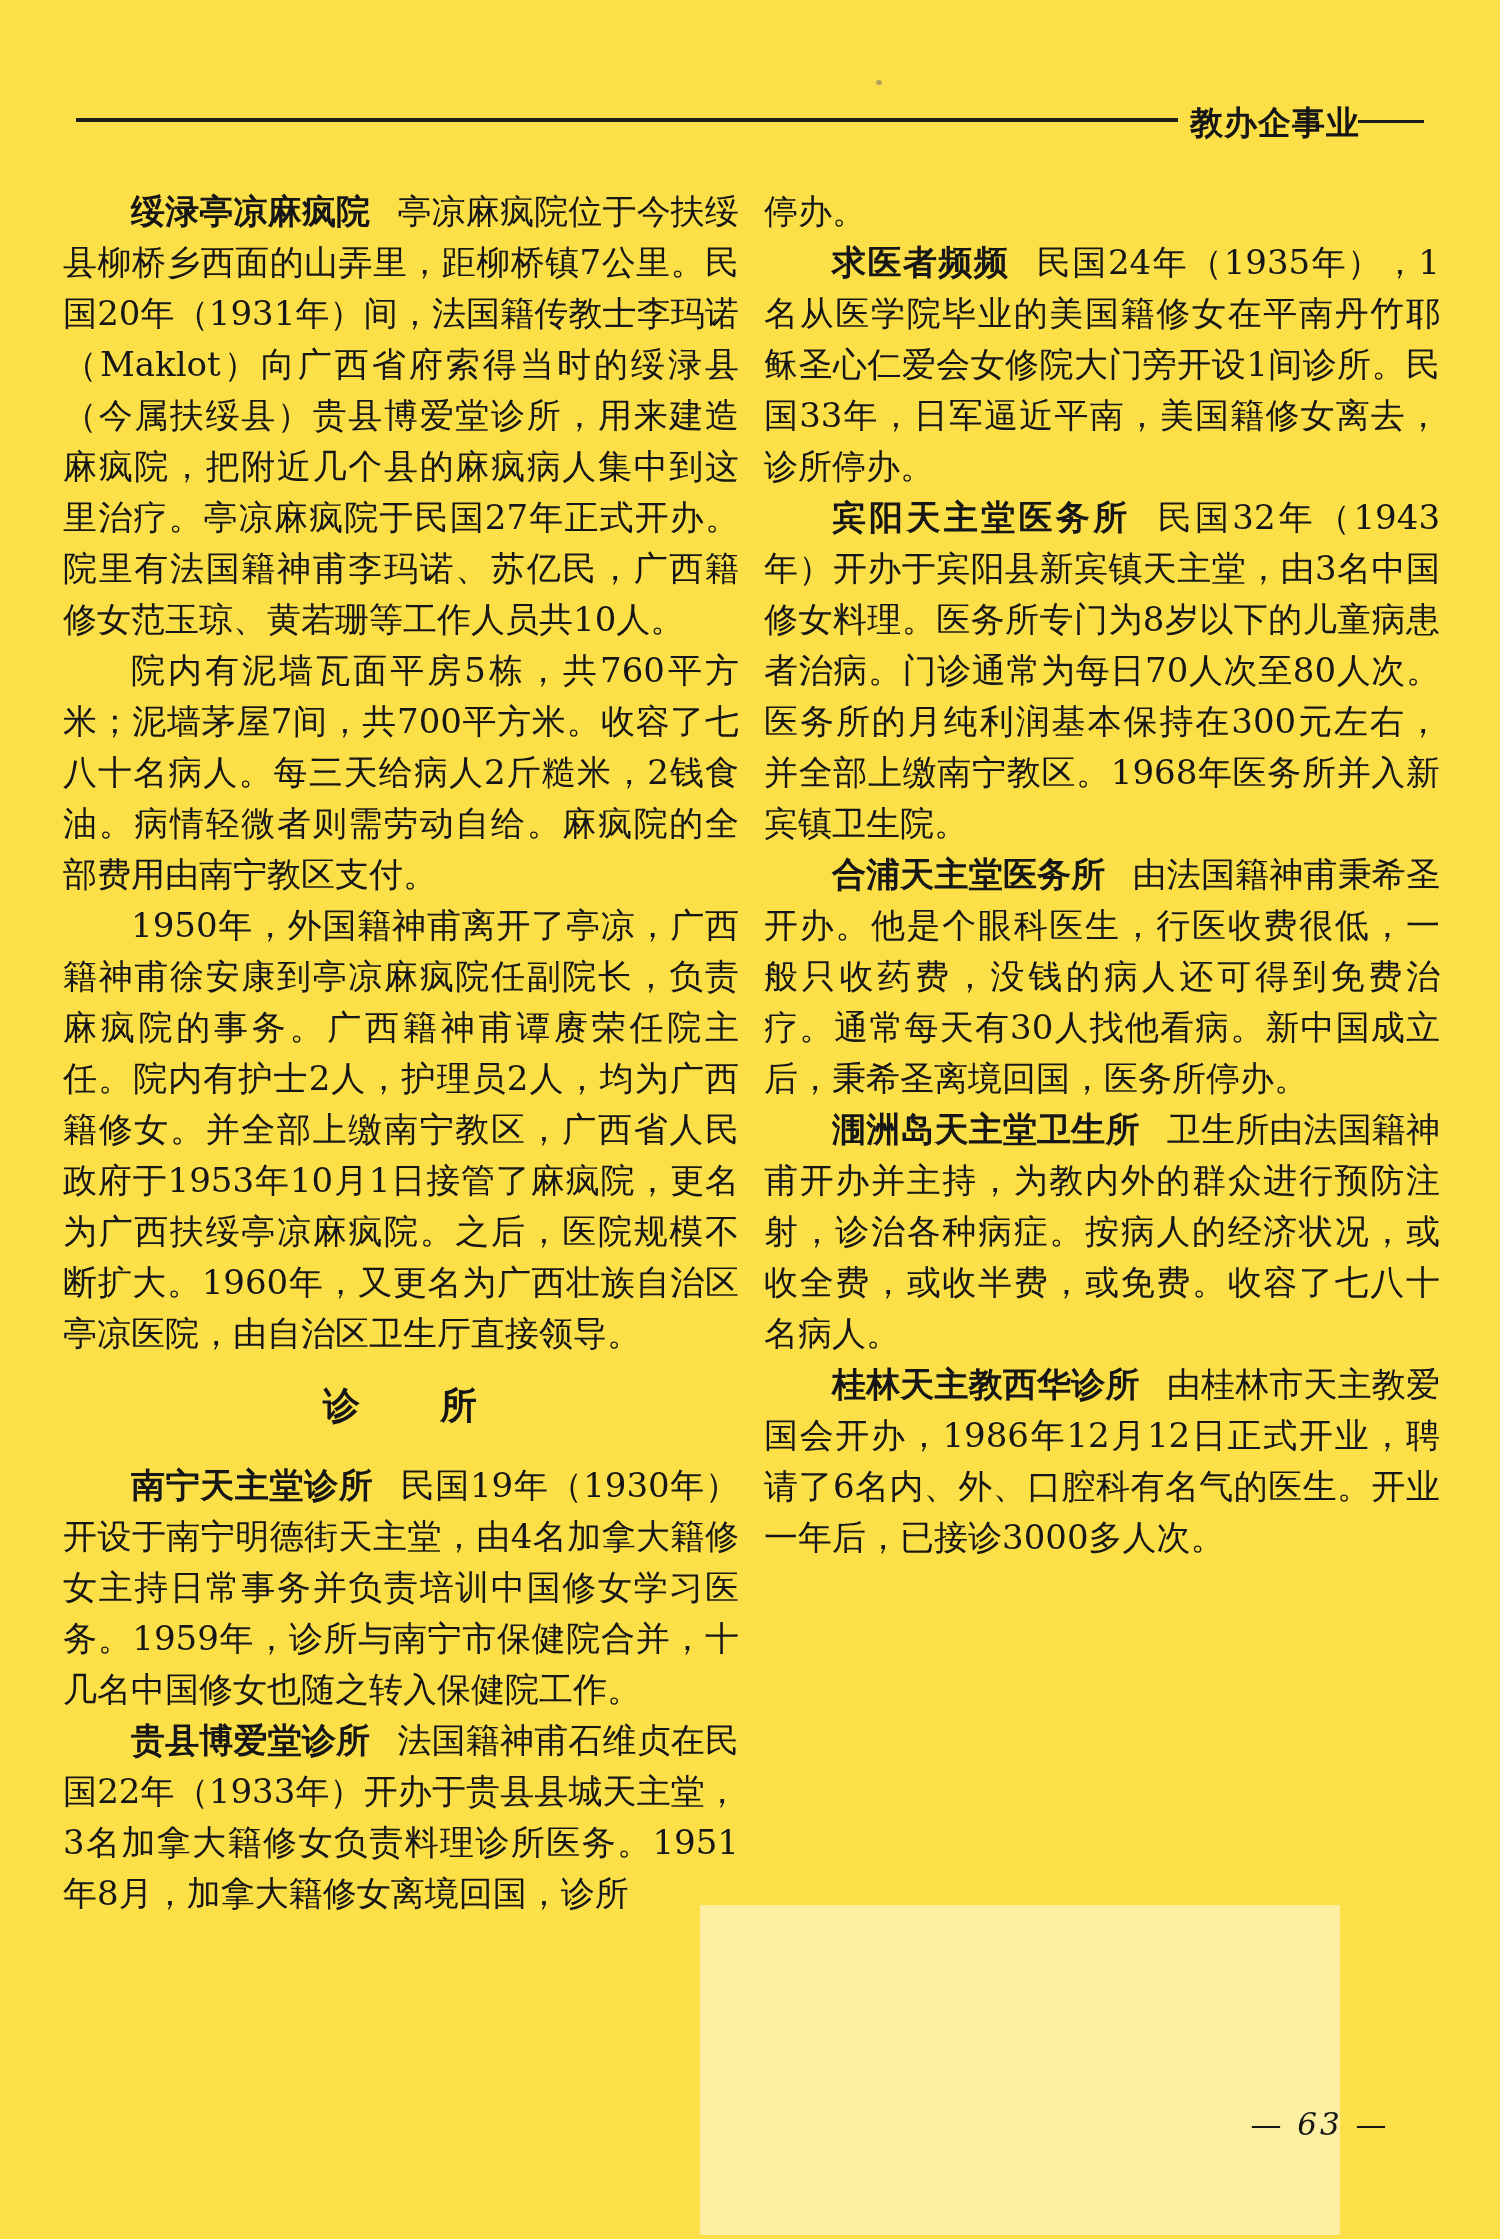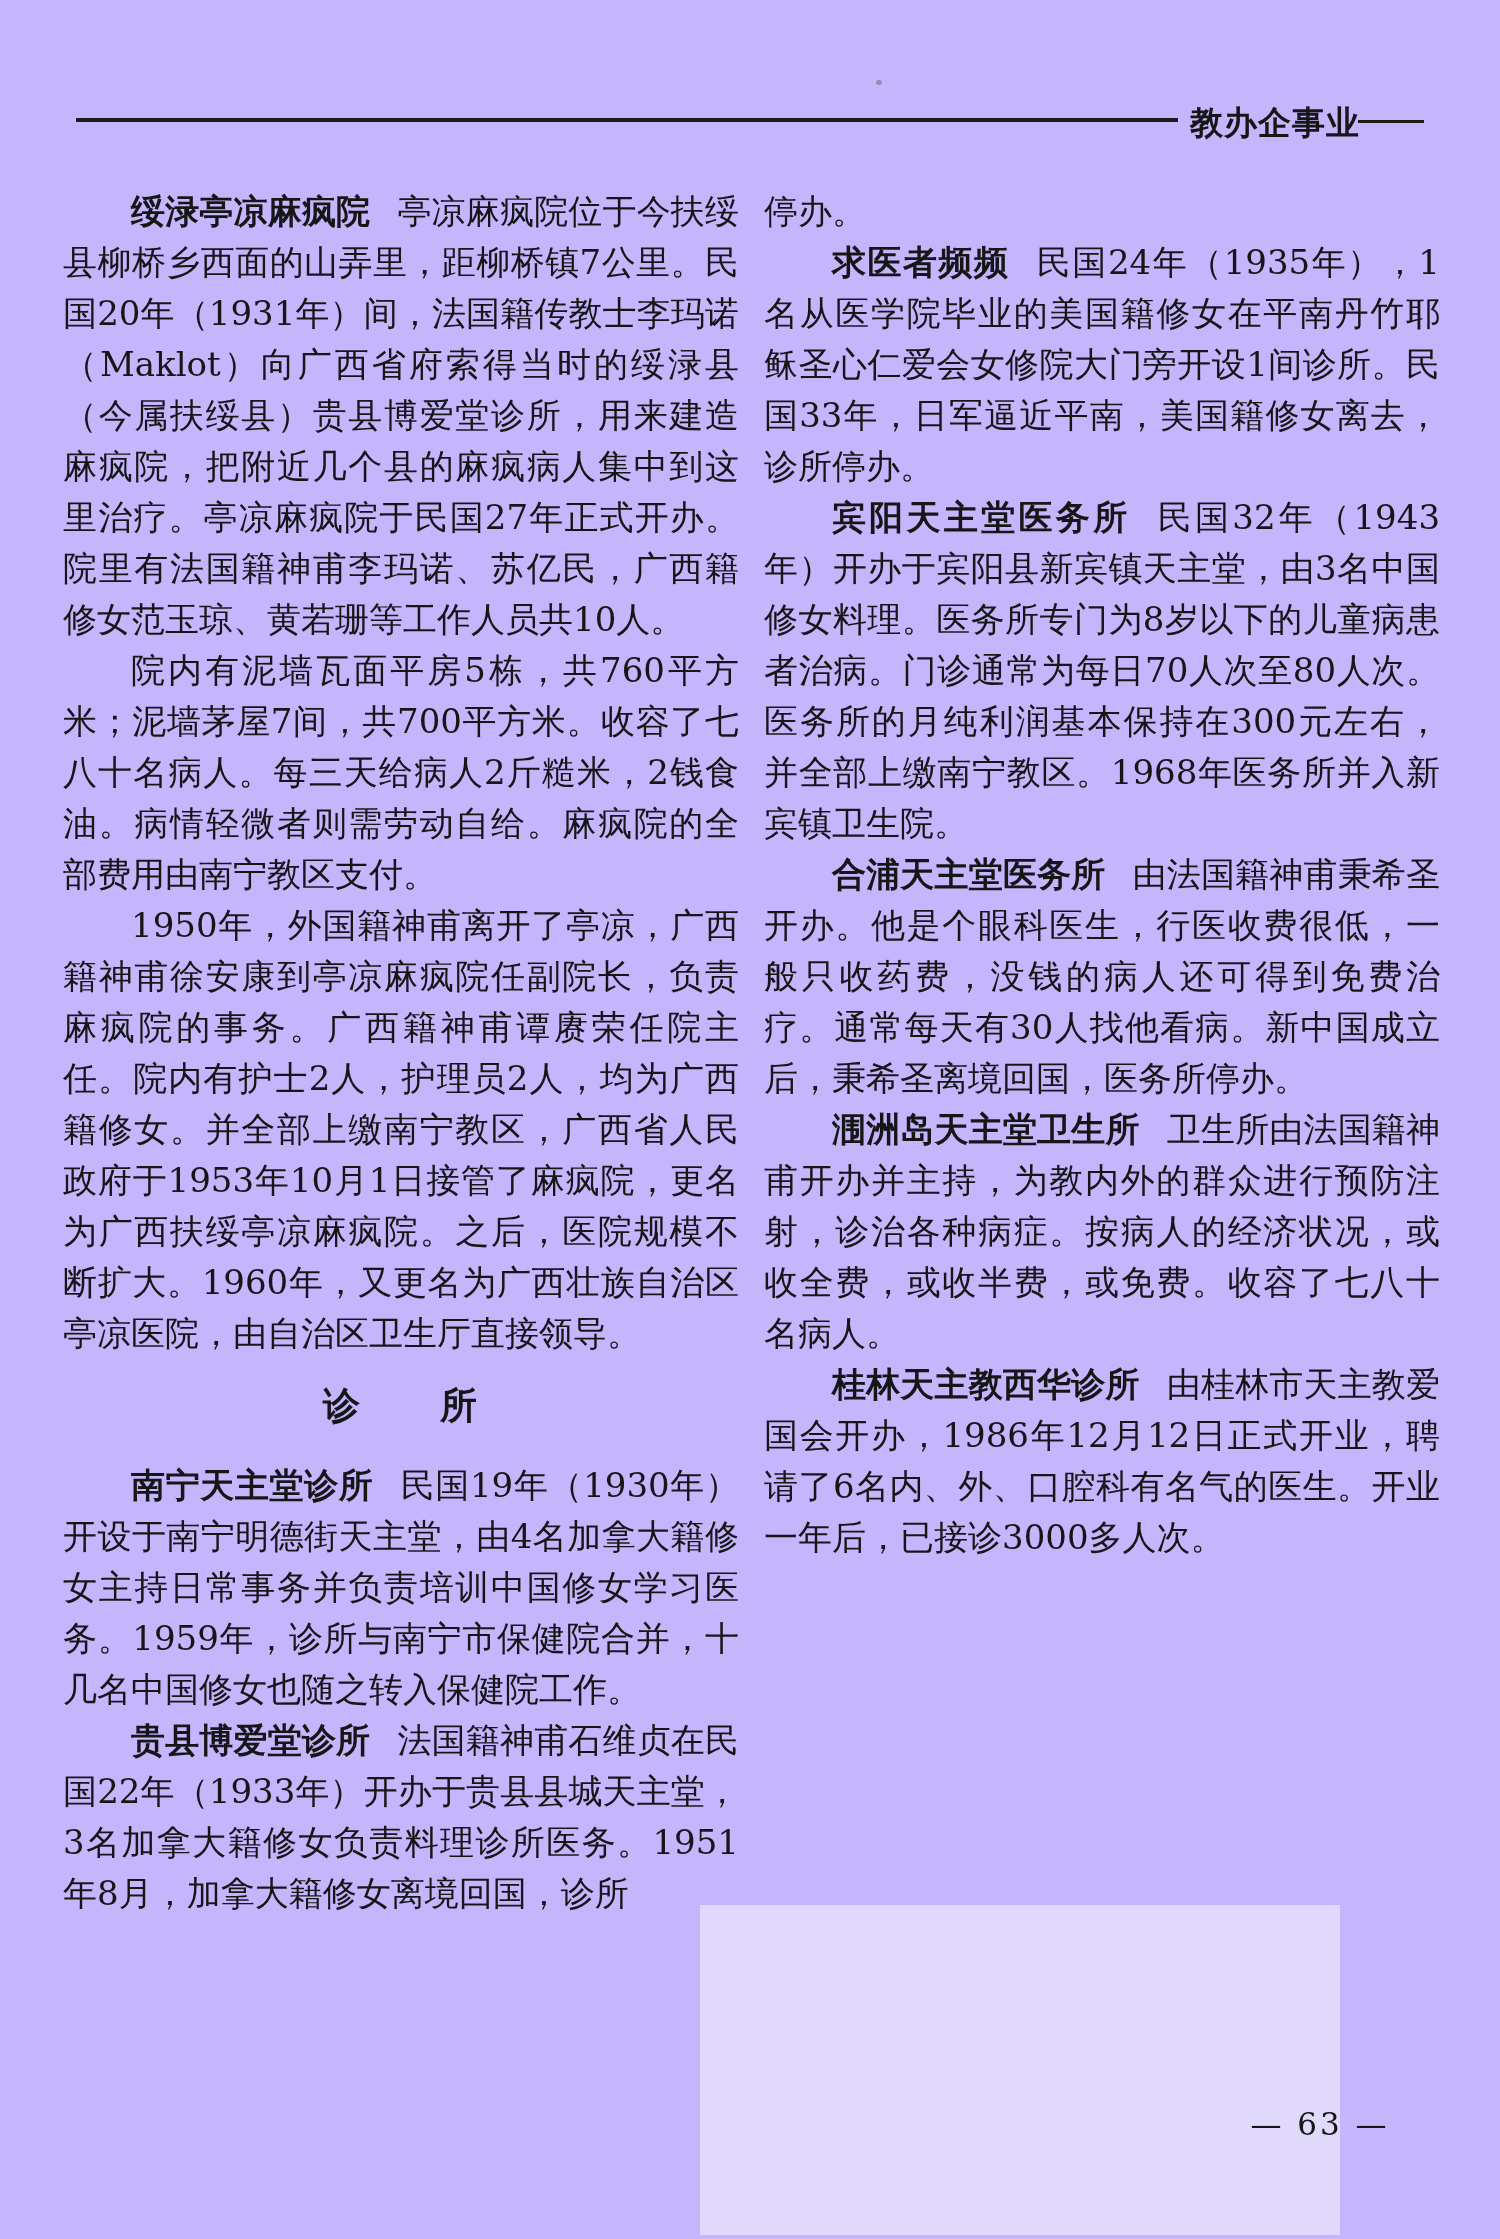--- a/index.html
+++ b/index.html
@@ -1,19 +1,19 @@
 <!DOCTYPE html>
 <html lang="zh"><head>
 <meta charset="utf-8">
 <style>
   html,body{margin:0;padding:0;background:#e9e9e7;}
   .page{
     position:relative;
     width:1500px;height:2239px;
-    background:#c4b5fd;
+    background:#fde047;
     font-family:"DejaVu Serif","Liberation Serif",serif;
     color:#161616;
     overflow:hidden;
   }
   
   .rule-long{position:absolute;left:76px;top:118px;width:1102px;height:4px;background:#1c1c1c;}
   .rule-short{position:absolute;left:1358px;top:120px;width:66px;height:3px;background:#1c1c1c;}
   .header-title{
     position:absolute;left:1190px;top:101px;
     font-family:"DejaVu Sans","Liberation Sans",sans-serif;
@@ -34,21 +34,21 @@
     font-weight:700;margin-right:.8em;
   }
   .section-heading{
     margin:21px 0 29px;padding:0;
     font-size:37px;font-weight:700;
     text-align:center;text-indent:0;letter-spacing:2px;
   }
   
   .footer{
     position:absolute;left:1228px;top:2106px;width:184px;
-    text-align:center;font-size:31px;letter-spacing:3px;white-space:nowrap;
+    text-align:center;font-size:31px;letter-spacing:3px;white-space:nowrap;font-style:italic;
   }
   
   .speck{position:absolute;left:876px;top:80px;width:6px;height:5px;background:#6f6f6f;border-radius:50%;opacity:.55;}
   .light-patch{position:absolute;left:700px;top:1905px;width:640px;height:330px;background:#fdfdfc;opacity:.5;}
 </style>
 </head>
 <body>
 
 <div class="page">
 

